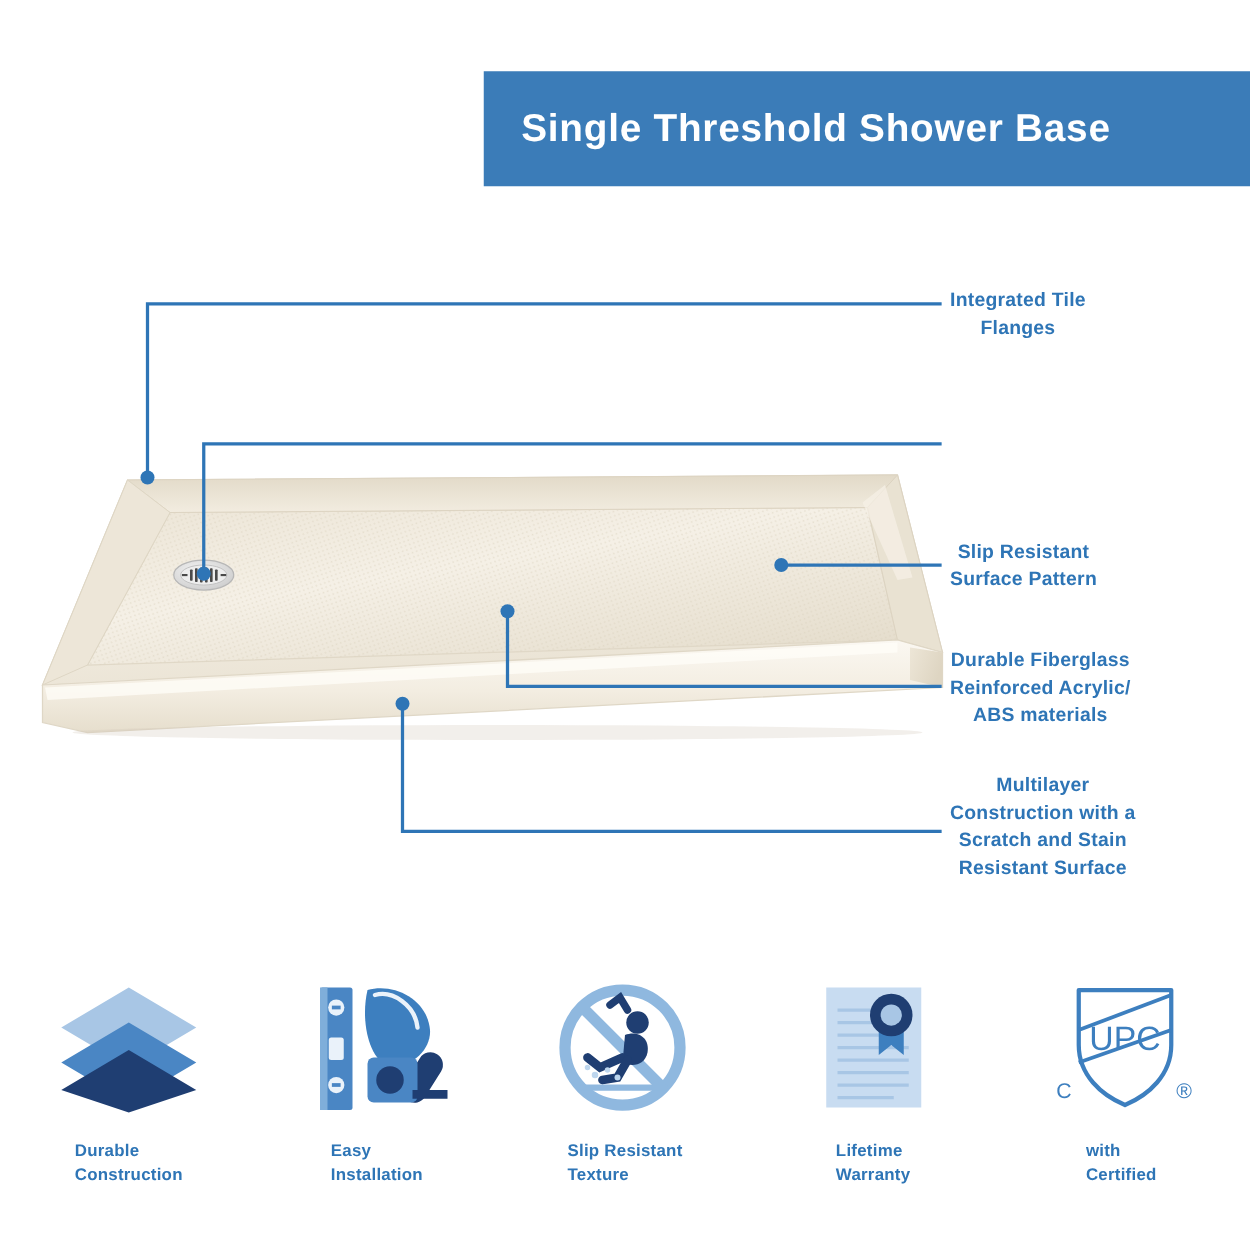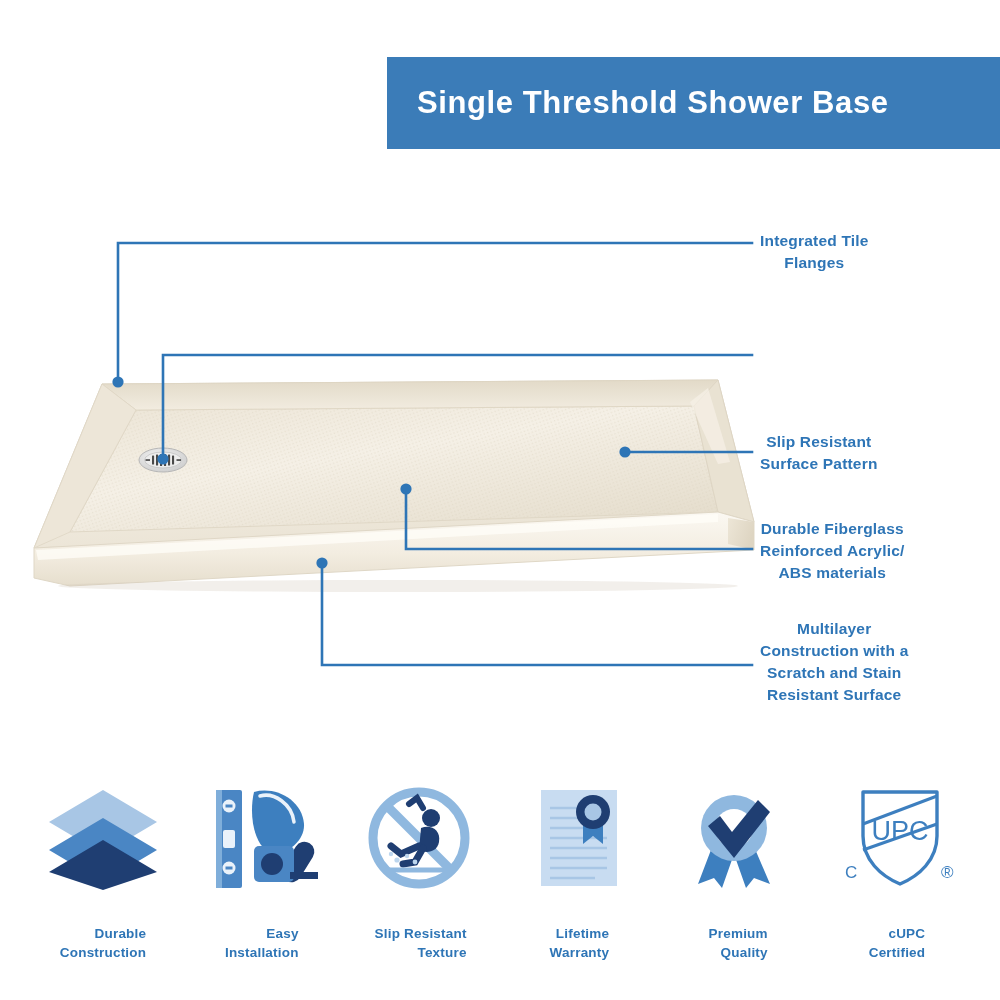--- a/index.html
+++ b/index.html
@@ -49,26 +49,26 @@
   #features{
     position:absolute;left:0;top:778px;width:1000px;height:200px;
     display:flex;align-items:flex-start;justify-content:space-between;
     padding:0 28px;box-sizing:border-box;
   }
   .feature{
     width:150px;display:flex;flex-direction:column;align-items:center;
   }
   .feature .ficon{height:118px;display:flex;align-items:flex-end;justify-content:center;}
   .feature .flabel{
-    margin-top:29px;
+    margin-top:16px;
     color:#2E75B6;
     font-size:13.5px;
     font-weight:bold;
     line-height:1.38;
-    text-align:right;
+    text-align:left;
     white-space:pre-line;
     letter-spacing:.2px;
   }
 </style>
 </head>
 <body>
 
 <div id="stage">
 
   <div id="title-banner">
@@ -261,47 +261,31 @@
           <polygon points="64,34 64,60 74,52 84,60 84,34" fill="#3D7FBF"></polygon>
 
           <circle cx="74" cy="28" r="17" fill="#1F3E72"></circle>
           <circle cx="74" cy="28" r="8.5" fill="#A8C6E5"></circle>
         </svg>
       </div>
       <div class="flabel">Lifetime
 Warranty</div>
     </div>
 
-    <div class="feature">
-      <div class="ficon">
-        <svg width="120" height="112" viewBox="0 0 120 112">
-
-          <polygon points="36,58 20,100 36,94 44,104 56,70" fill="#3D7FBF"></polygon>
-          <polygon points="74,58 92,100 76,94 68,104 56,70" fill="#3D7FBF"></polygon>
-
-          <circle cx="56" cy="44" r="33" fill="#8FB8DF"></circle>
-          <circle cx="56" cy="44" r="19" fill="#FFFFFF"></circle>
-
-          <polygon points="30,42 42,32 54,48 80,16 92,28 56,74" fill="#1F3E72"></polygon>
-        </svg>
-      </div>
-      <div class="flabel">Premium
-Quality</div>
-    </div>
 
     <div class="feature">
       <div class="ficon">
         <svg width="120" height="112" viewBox="0 0 120 112">
           <path d="M26,8 L100,8 L100,52 C100,76 82,92 63,100 C44,92 26,76 26,52 Z" fill="none" stroke="#3D7FBF" stroke-width="3.4" stroke-linejoin="round"></path>
           <line x1="26" y1="40" x2="100" y2="12" stroke="#3D7FBF" stroke-width="3"></line>
           <line x1="26" y1="66" x2="100" y2="40" stroke="#3D7FBF" stroke-width="3"></line>
           <text x="63" y="56" text-anchor="middle" fill="#3D7FBF" font-family="Liberation Sans, sans-serif" font-size="27">UPC</text>
           <text x="8" y="94" fill="#3D7FBF" font-family="Liberation Sans, sans-serif" font-size="17">C</text>
           <text x="104" y="94" fill="#3D7FBF" font-family="Liberation Sans, sans-serif" font-size="17">®</text>
         </svg>
       </div>
-      <div class="flabel">cUPC
+      <div class="flabel">with
 Certified</div>
     </div>
 
   </div>
 
 </div>
 
 </body></html>

